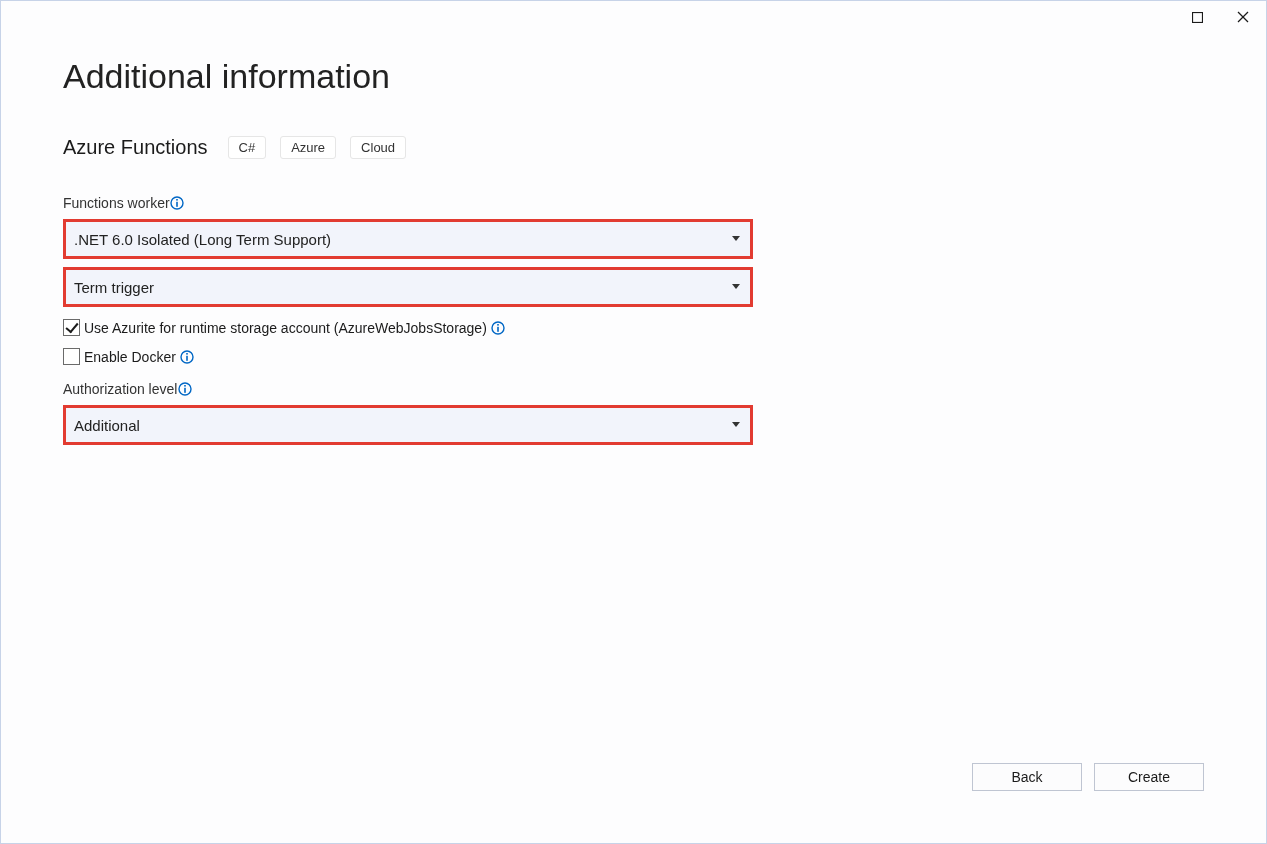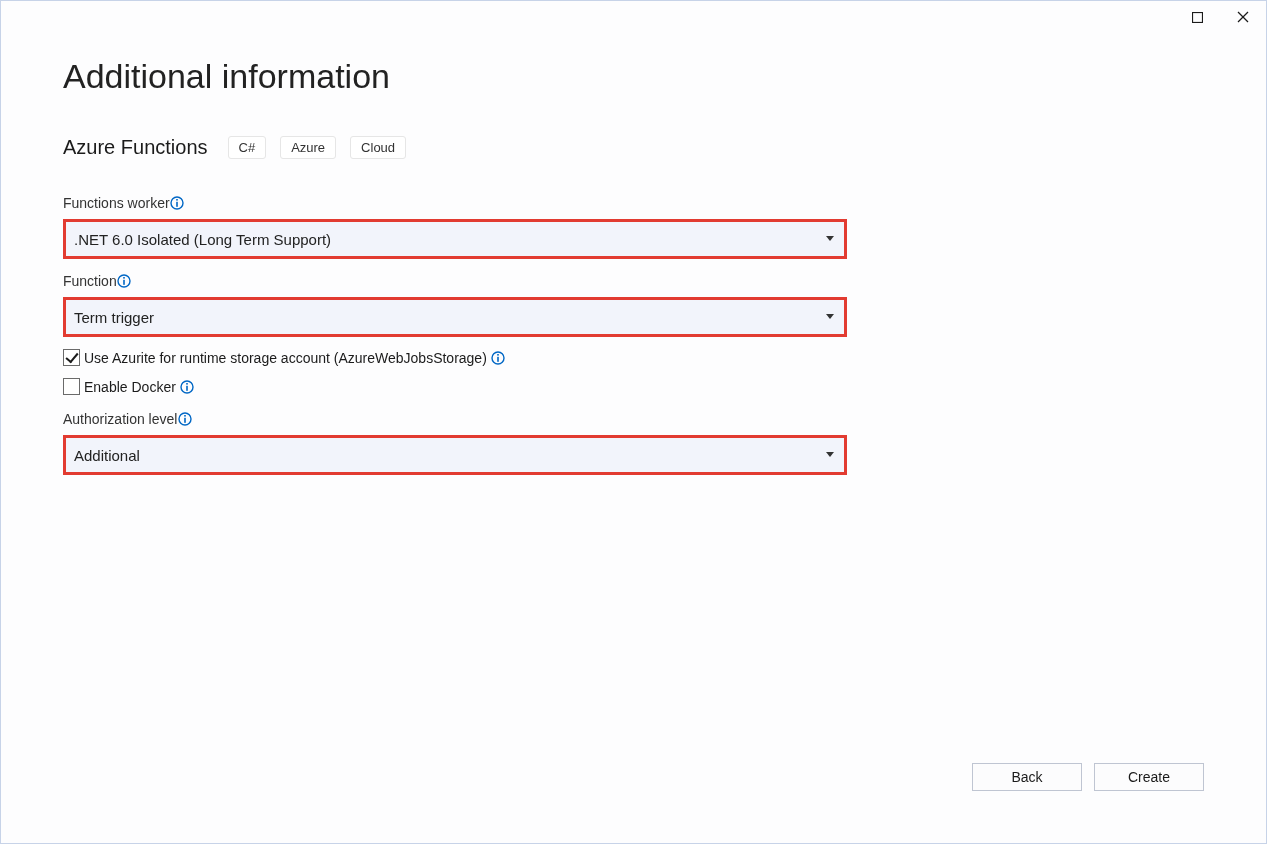--- a/index.html
+++ b/index.html
@@ -68,21 +68,21 @@
     font-size: 14px; color: #333;
     margin-bottom: 8px;
     margin-top: 14px;
   }
   .info-icon {
     width: 15px; height: 15px; display: inline-flex;
     align-items: center; justify-content: center;
   }
   .info-icon svg { display: block; }
   .dropdown {
-    width: 784px; height: 40px;
+    width: 690px; height: 40px;
     border: 3px solid #e23b31;
     background: #f2f4fb;
     display: flex; align-items: center; justify-content: space-between;
     padding: 0 10px 0 8px;
     font-size: 15px;
     color: #222;
     margin-bottom: 8px;
   }
   .dropdown .caret svg { display: block; }
   .check-row {
@@ -159,30 +159,20 @@
     </div>
     <div class="dropdown">
       <span>.NET 6.0 Isolated (Long Term Support)</span>
       <span class="caret">
           <svg width="8" height="6">
             <polygon points="0,0 8,0 4,5" fill="#333"></polygon>
           </svg>
         </span>
     </div>
 
-    <div class="field-label">
-      <span>Function</span>
-      <span class="info-icon">
-        <svg width="14" height="14">
-            <circle cx="7" cy="7" r="6" fill="none" stroke="#0067c5" stroke-width="1.4"></circle>
-            <rect x="6.2" y="5.8" width="1.6" height="5" fill="#0067c5"></rect>
-            <rect x="6.2" y="3" width="1.6" height="1.6" fill="#0067c5"></rect>
-          </svg>
-      </span>
-    </div>
     <div class="dropdown">
       <span>Term trigger</span>
       <span class="caret">
           <svg width="8" height="6">
             <polygon points="0,0 8,0 4,5" fill="#333"></polygon>
           </svg>
         </span>
     </div>
 
     <div class="check-row">

